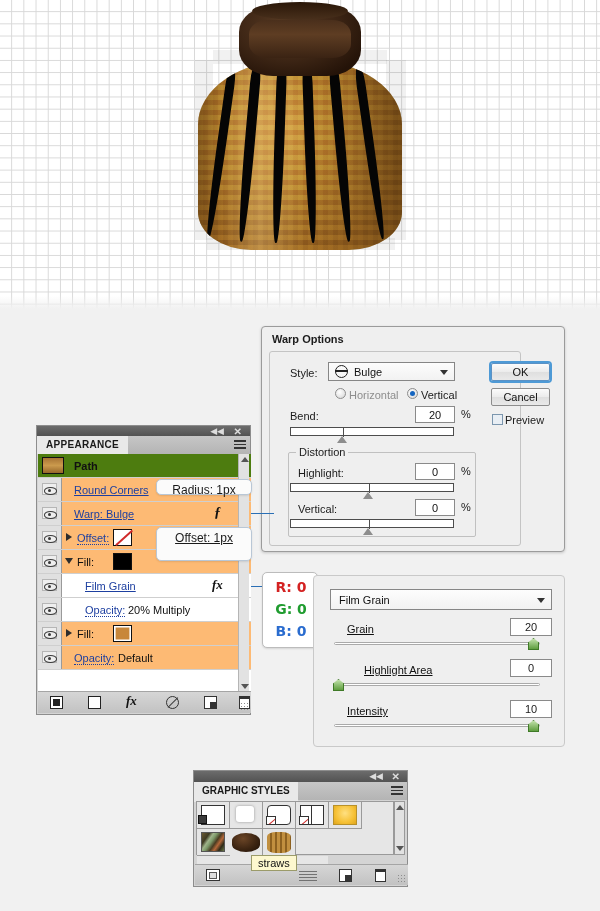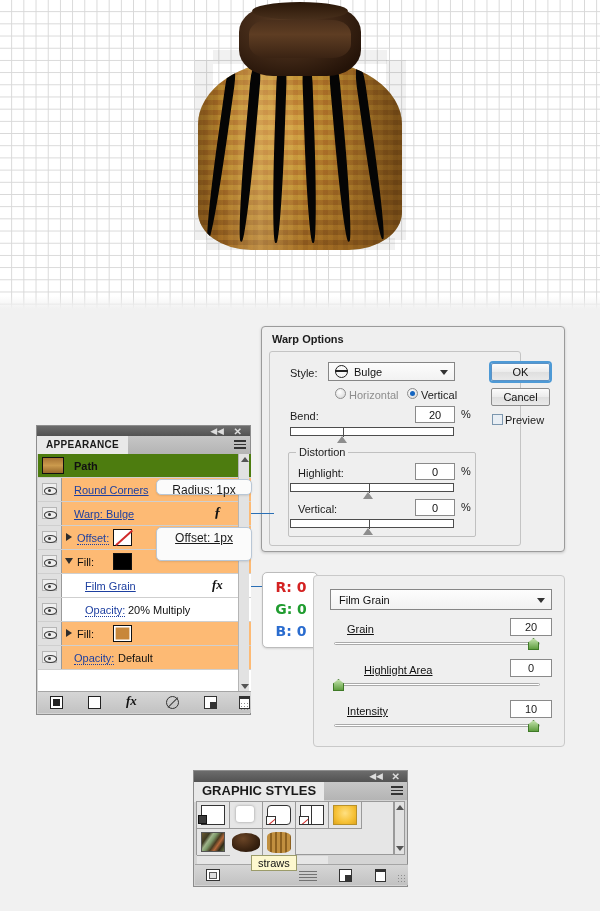--- a/index.html
+++ b/index.html
@@ -284,21 +284,21 @@
   #gs-topbar{
     position:absolute;left:0;top:0;width:100%;height:11px;
     background:linear-gradient(to bottom,#6c6c6c,#525252);
   }
   #gs-tabbar{
     position:absolute;left:0;top:11px;width:100%;height:18px;
     background:linear-gradient(to bottom,#c6c6c6,#b4b4b4);
   }
   #gs-tab{
     position:absolute;left:0;top:0;height:20px;padding:0 8px;
-    background:#e9e9e9;font-size:13px;font-weight:bold;line-height:18px;color:#1a1a1a;
+    background:#e9e9e9;font-size:10px;font-weight:bold;line-height:18px;color:#1a1a1a;
   }
   #gs-grid{
     position:absolute;left:2px;top:30px;width:198px;height:54px;
     background:#e6e6e6;border:1px solid #9a9a9a;
     display:flex;flex-wrap:wrap;
   }
   .gs-cell{
     width:33px;height:27px;border-right:1px solid #9a9a9a;border-bottom:1px solid #9a9a9a;
     position:relative;background:#e6e6e6;
   }

